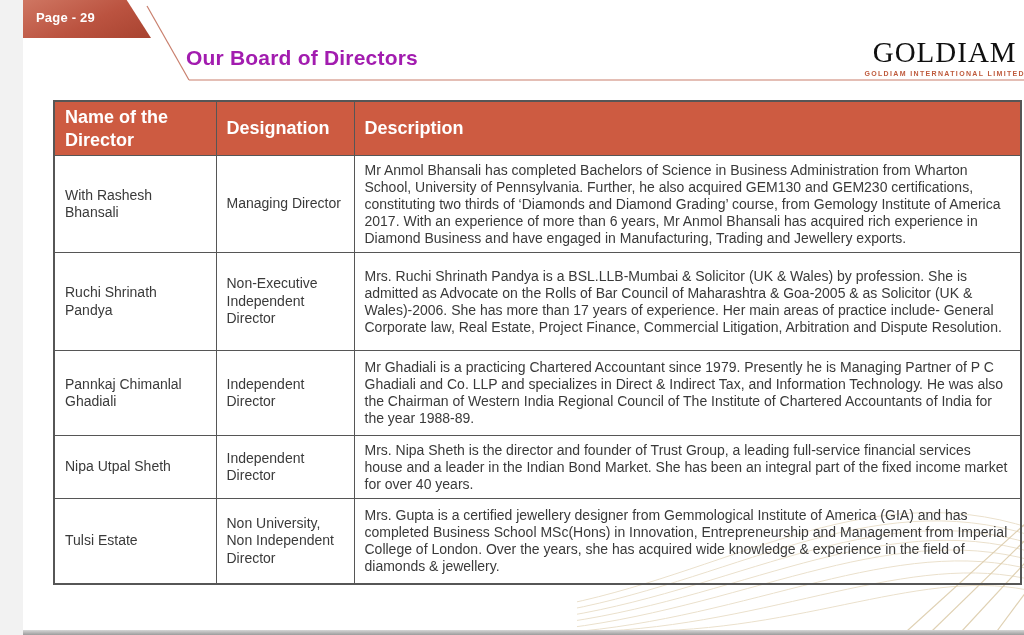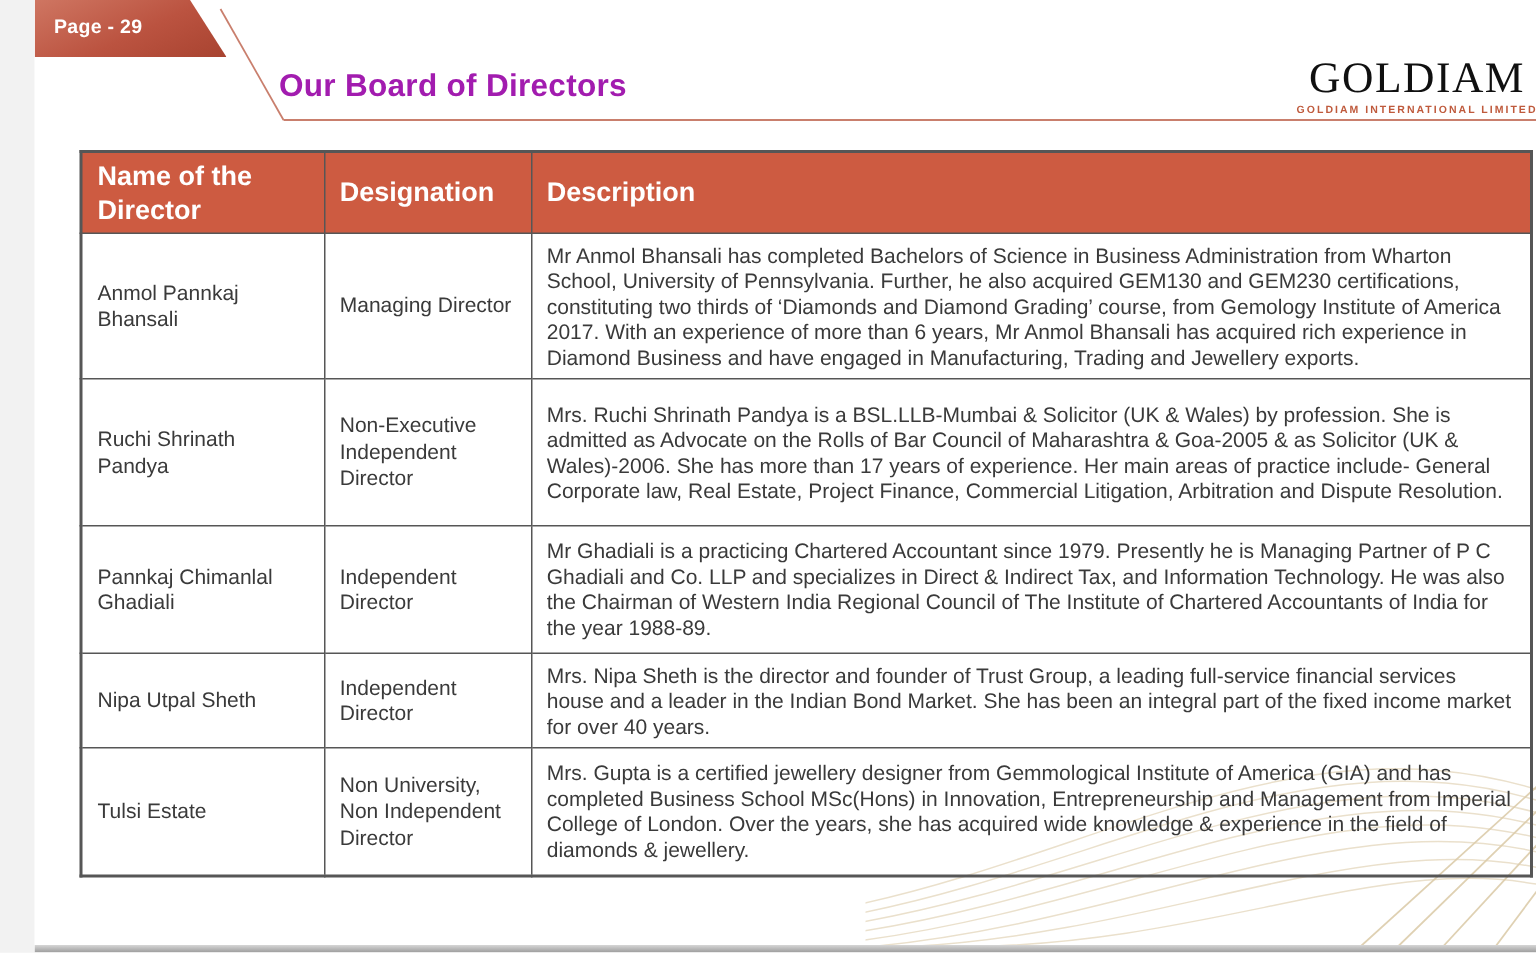--- a/index.html
+++ b/index.html
@@ -120,21 +120,21 @@
       </colgroup>
       <thead>
         <tr class="hdr">
           <th>Name of the Director</th>
           <th>Designation</th>
           <th>Description</th>
         </tr>
       </thead>
       <tbody>
         <tr class="r1">
-          <td class="name">Anmol Pannkaj Bhansali</td>
+          <td class="name">With Rashesh Bhansali</td>
           <td class="desig">Managing Director</td>
           <td class="desc">Mr Anmol Bhansali has completed Bachelors of Science in Business Administration from Wharton School, University of Pennsylvania. Further, he also acquired GEM130 and GEM230 certifications, constituting two thirds of ‘Diamonds and Diamond Grading’ course, from Gemology Institute of America 2017. With an experience of more than 6 years, Mr Anmol Bhansali has acquired rich experience in Diamond Business and have engaged in Manufacturing, Trading and Jewellery exports.</td>
         </tr>
         <tr class="r2">
           <td class="name">Ruchi Shrinath Pandya</td>
           <td class="desig">Non-Executive Independent Director</td>
           <td class="desc">Mrs. Ruchi Shrinath Pandya is a BSL.LLB-Mumbai &amp; Solicitor (UK &amp; Wales) by profession. She is admitted as Advocate on the Rolls of Bar Council of Maharashtra &amp; Goa-2005 &amp; as Solicitor (UK &amp; Wales)-2006. She has more than 17 years of experience. Her main areas of practice include- General Corporate law, Real Estate, Project Finance, Commercial Litigation, Arbitration and Dispute Resolution.</td>
         </tr>
         <tr class="r3">
           <td class="name">Pannkaj Chimanlal Ghadiali</td>

